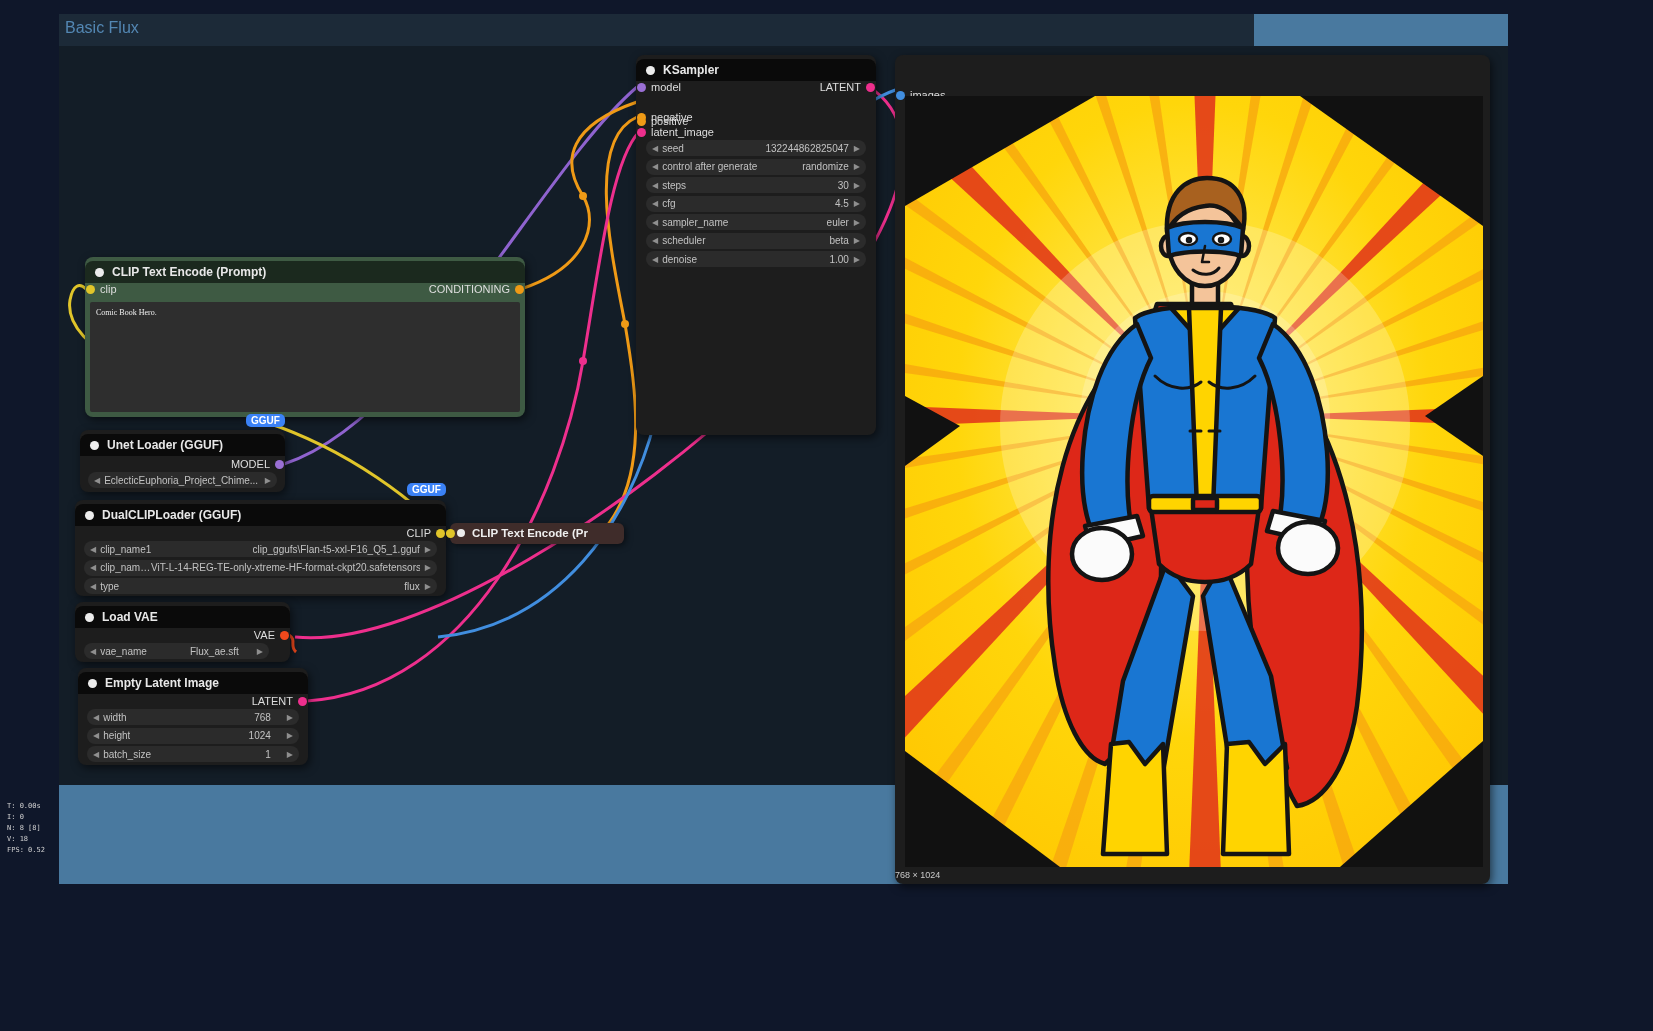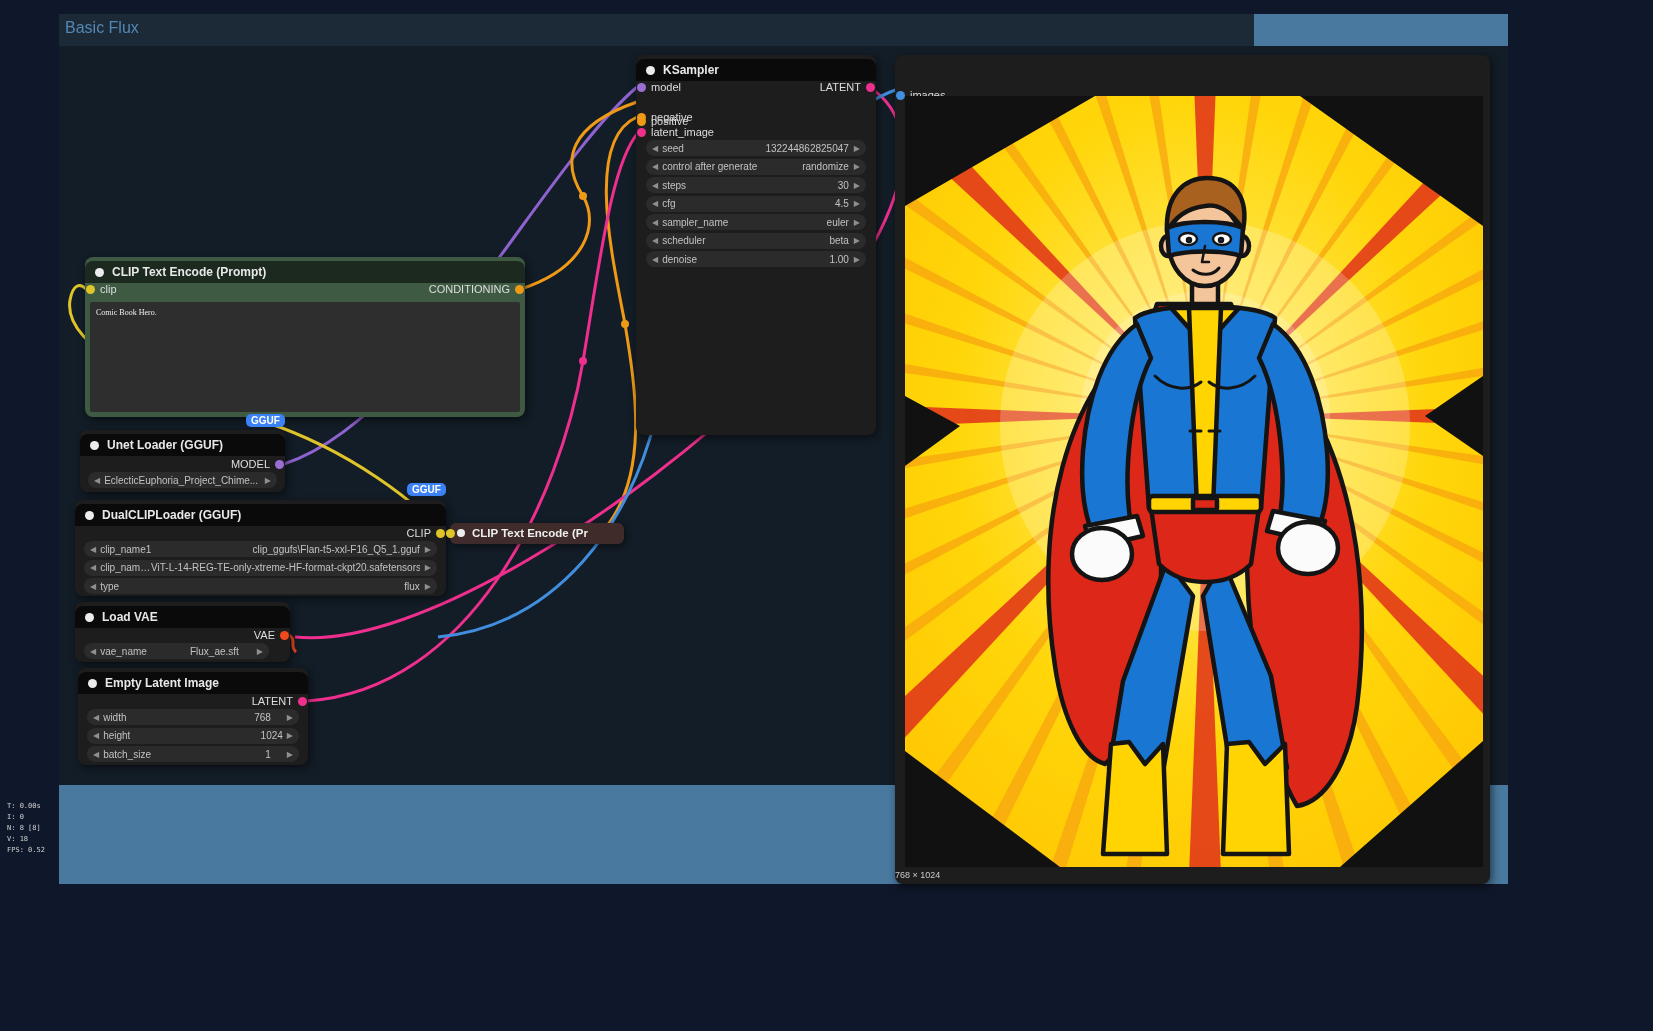--- a/index.html
+++ b/index.html
@@ -368,21 +368,21 @@
     </div>
     <div class="widget" style="left:9px;top:41px;width:212px;">
       <span class="warr">◀</span>
       <span class="wlab">width</span>
       <span class="wval" style="margin-right:16px;">768</span>
       <span class="warr">▶</span>
     </div>
     <div class="widget" style="left:9px;top:59.5px;width:212px;">
       <span class="warr">◀</span>
       <span class="wlab">height</span>
-      <span class="wval" style="margin-right:4px;">1024</span>
+      <span class="wval" style="margin-right:16px;">1024</span>
       <span class="warr">▶</span>
     </div>
     <div class="widget" style="left:9px;top:78px;width:212px;">
       <span class="warr">◀</span>
       <span class="wlab">batch_size</span>
       <span class="wval" style="margin-right:16px;">1</span>
       <span class="warr">▶</span>
     </div>
   </div>
 

